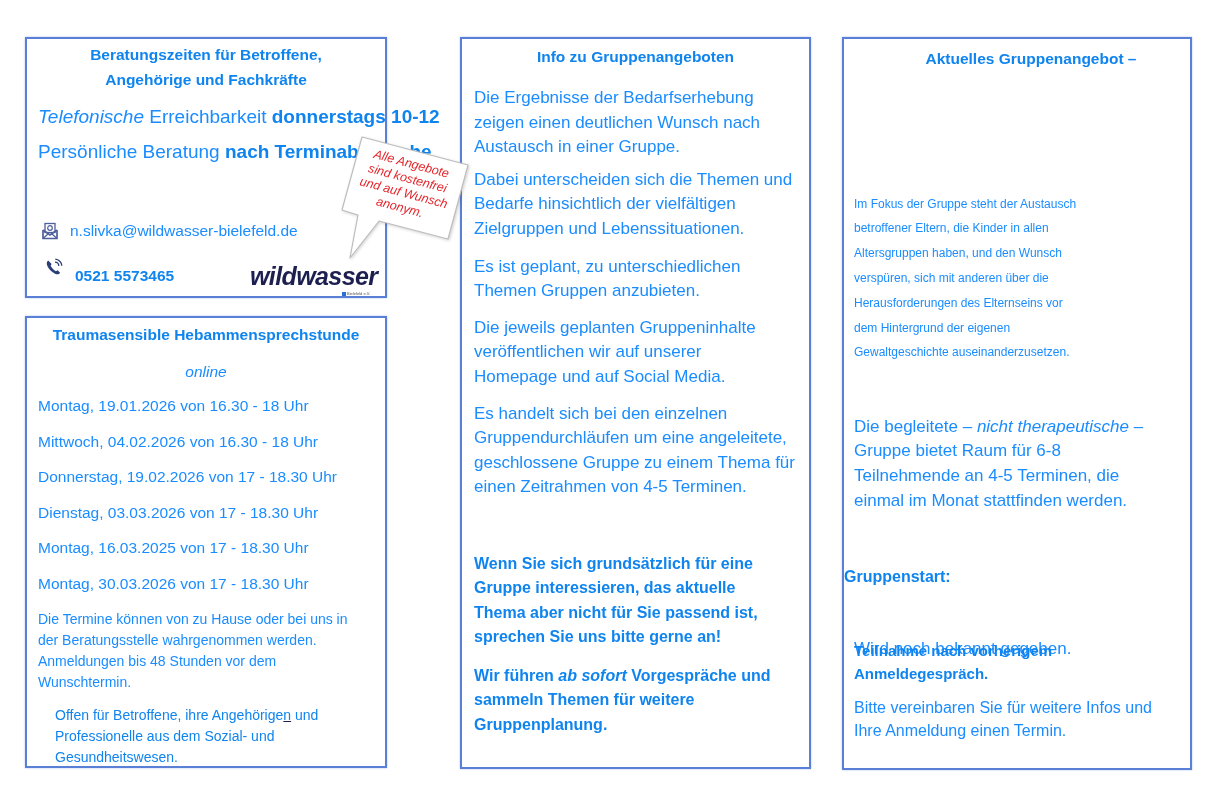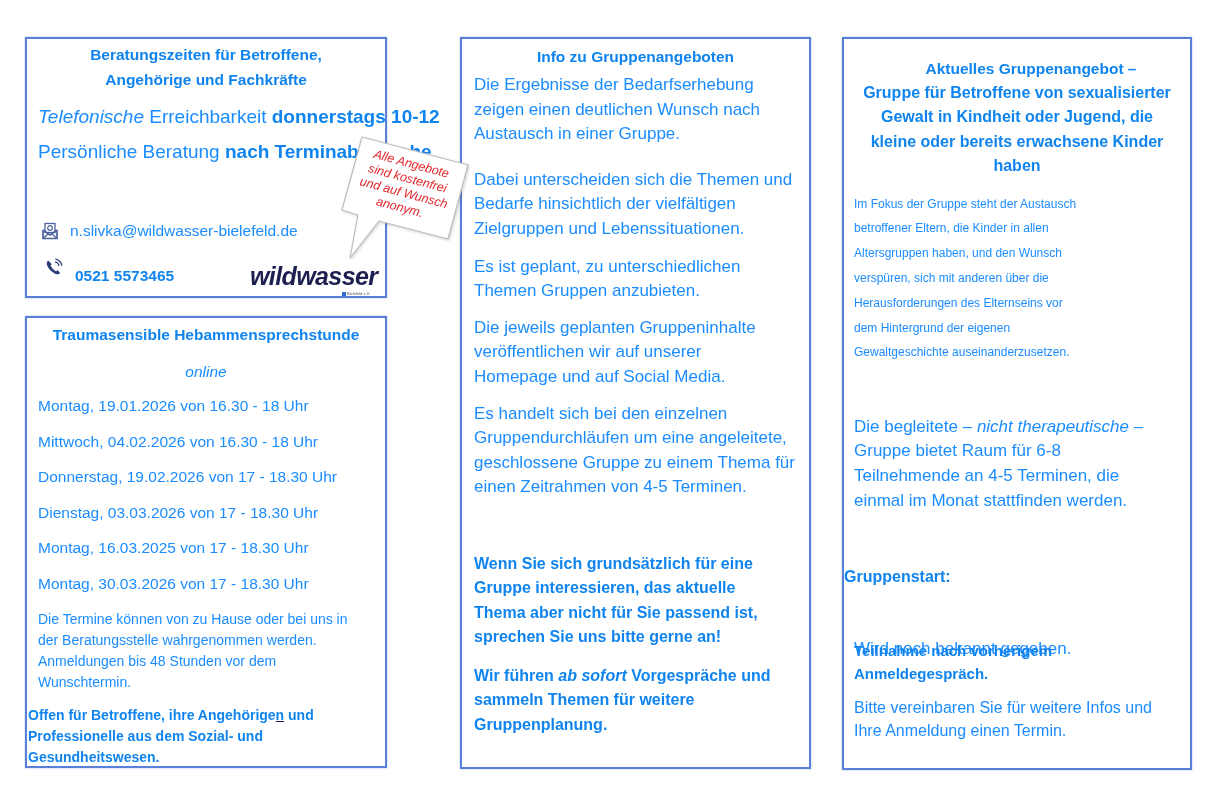--- a/index.html
+++ b/index.html
@@ -41,31 +41,31 @@
     .logo-sub .sq { width: 4px; height: 4px; background: #2b6fd6; }
     .logo-sub .t { font-size: 4px; line-height: 5px; color: #555; }
 
     
     #box-midwife { left: 25px; top: 316px; width: 362px; height: 452px; }
     #box-midwife .title { top: 7px; font-size: 15.5px; line-height: 20px; }
     #box-midwife .mode { top: 44px; font-size: 15.5px; line-height: 20px; font-style: italic; }
     .dates { position: absolute; left: 11px; top: 78px; list-style: none; }
     .dates li { height: 35.6px; font-size: 15.5px; line-height: 20px; white-space: nowrap; }
     .note { left: 11px; top: 290.5px; font-size: 14px; line-height: 21px; }
-    .audience { left: 1px; top: 386.5px; font-size: 14px; line-height: 21px; font-weight: bold; color: var(--text-strong); }
+    .audience { left: 28px; top: 386.5px; font-size: 14px; line-height: 21px; font-weight: normal; color: var(--text-strong); }
 
     
     #box-info { left: 460px; top: 37px; width: 351px; height: 732px; }
     #box-info .title { top: 8px; font-size: 15.5px; line-height: 20px; }
     .p17 { left: 12px; font-size: 17px; line-height: 24.6px; }
     .p16b { left: 12px; font-size: 16px; line-height: 24.6px; font-weight: bold; color: var(--text-strong); }
 
     
     #box-current { left: 842px; top: 37px; width: 350px; height: 733px; }
-    #box-current .title { top: 20px; font-size: 15.5px; line-height: 20px; padding-left: 28px; }
+    #box-current .title { top: 10px; font-size: 15.5px; line-height: 20px; padding-left: 28px; }
     #box-current .subtitle { top: 41.7px; font-size: 16px; line-height: 24.5px; }
     .focus { left: 10px; top: 152.6px; font-size: 12px; line-height: 24.8px; }
     .format { left: 10px; top: 375.6px; font-size: 17px; line-height: 24.8px; }
     .start-label { left: 0; top: 528px; font-size: 16px; line-height: 20px; }
     .start-value { left: 10px; top: 562px; font-size: 17px; line-height: 24px; margin-top: 36px; }
     .participation { left: 10px; top: 599.5px; font-size: 15px; line-height: 23px; }
     .contact { left: 10px; top: 656.5px; font-size: 16px; line-height: 23px; }
 
     
     .bubble { position: absolute; left: 330px; top: 125px; width: 150px; height: 145px; z-index: 10; }
@@ -135,21 +135,21 @@
 der Beratungsstelle wahrgenommen werden.
 Anmeldungen bis 48 Stunden vor dem
 Wunschtermin.</div>
   <div class="abs pl audience"><span>Offen für Betroffene, ihre Angehörige</span><span class="u">n</span><span> und
 Professionelle aus dem Sozial- und
 Gesundheitswesen.</span></div>
 </section>
 
 <section class="box" id="box-info">
   <div class="abs center title b">Info zu Gruppenangeboten</div>
-  <div class="abs pl p17" style="top:34px;">Die Ergebnisse der Bedarfserhebung
+  <div class="abs pl p17" style="top:47px;">Die Ergebnisse der Bedarfserhebung
 zeigen einen deutlichen Wunsch nach
 Austausch in einer Gruppe.</div>
   <div class="abs pl p17" style="top:128.7px;">Dabei unterscheiden sich die Themen und
 Bedarfe hinsichtlich der vielfältigen
 Zielgruppen und Lebenssituationen.</div>
   <div class="abs pl p17" style="top:215.7px;">Es ist geplant, zu unterschiedlichen
 Themen Gruppen anzubieten.</div>
   <div class="abs pl p17" style="top:276.7px;">Die jeweils geplanten Gruppeninhalte
 veröffentlichen wir auf unserer
 Homepage und auf Social Media.</div>
@@ -161,24 +161,20 @@
 Gruppe interessieren, das aktuelle
 Thema aber nicht für Sie passend ist,
 sprechen Sie uns bitte gerne an!</div>
   <div class="abs pl p16b" style="top:624.7px;"><span>Wir führen </span><span class="i">ab sofort</span><span> Vorgespräche und
 sammeln Themen für weitere
 Gruppenplanung.</span></div>
 </section>
 
 <section class="box" id="box-current">
   <div class="abs center title b">Aktuelles Gruppenangebot –</div>
-  <div class="abs pl center subtitle b">Gruppe für Betroffene von sexualisierter
-Gewalt in Kindheit oder Jugend, die
-kleine oder bereits erwachsene Kinder
-haben</div>
   <div class="abs pl focus">Im Fokus der Gruppe steht der Austausch
 betroffener Eltern, die Kinder in allen
 Altersgruppen haben, und den Wunsch
 verspüren, sich mit anderen über die
 Herausforderungen des Elternseins vor
 dem Hintergrund der eigenen
 Gewaltgeschichte auseinanderzusetzen.</div>
   <div class="abs pl format"><span>Die begleitete – </span><span class="i">nicht therapeutische</span><span> –
 Gruppe bietet Raum für 6-8
 Teilnehmende an 4-5 Terminen, die

